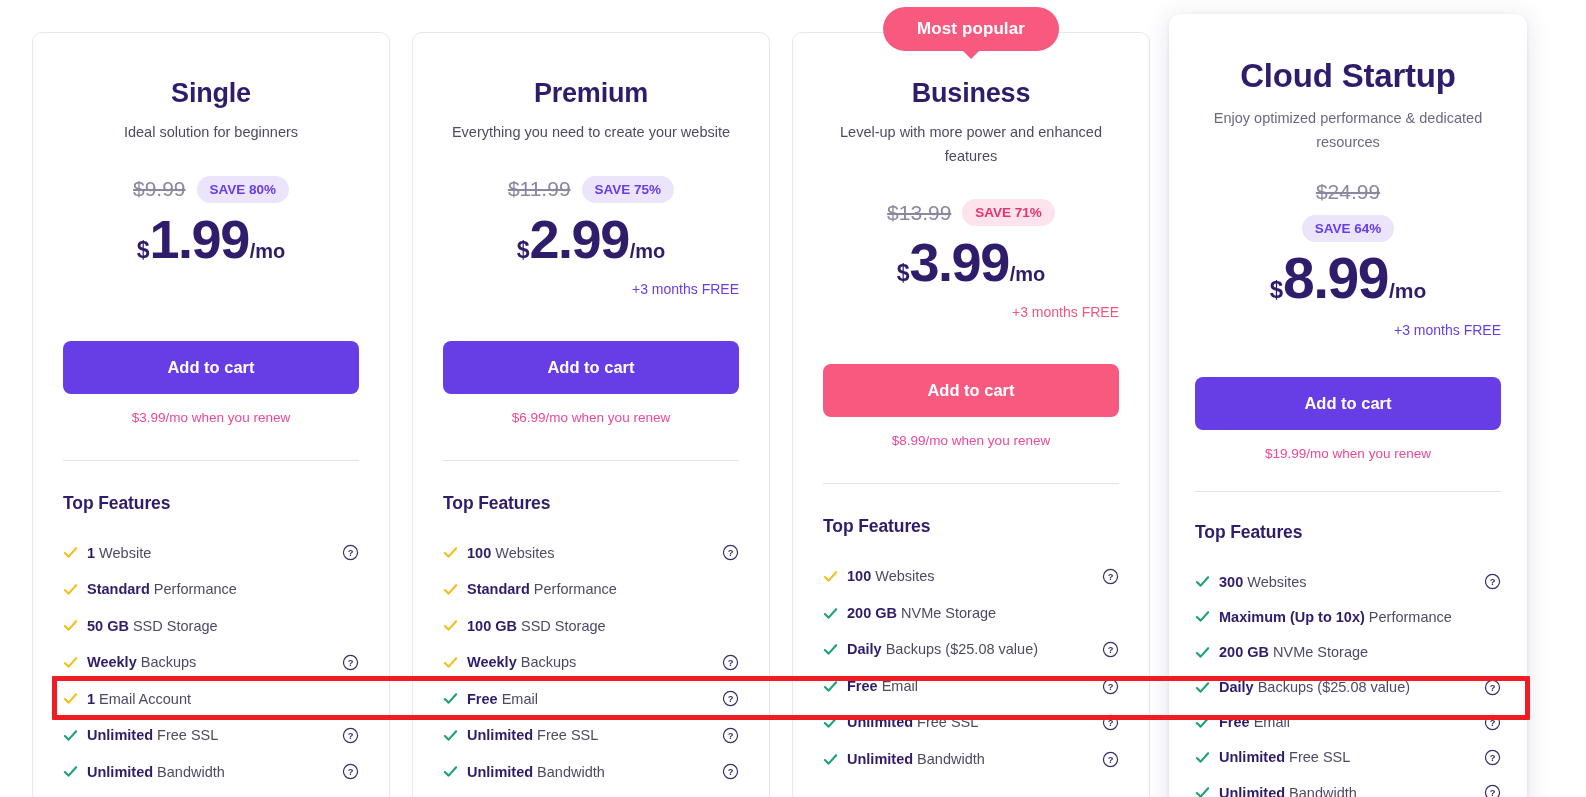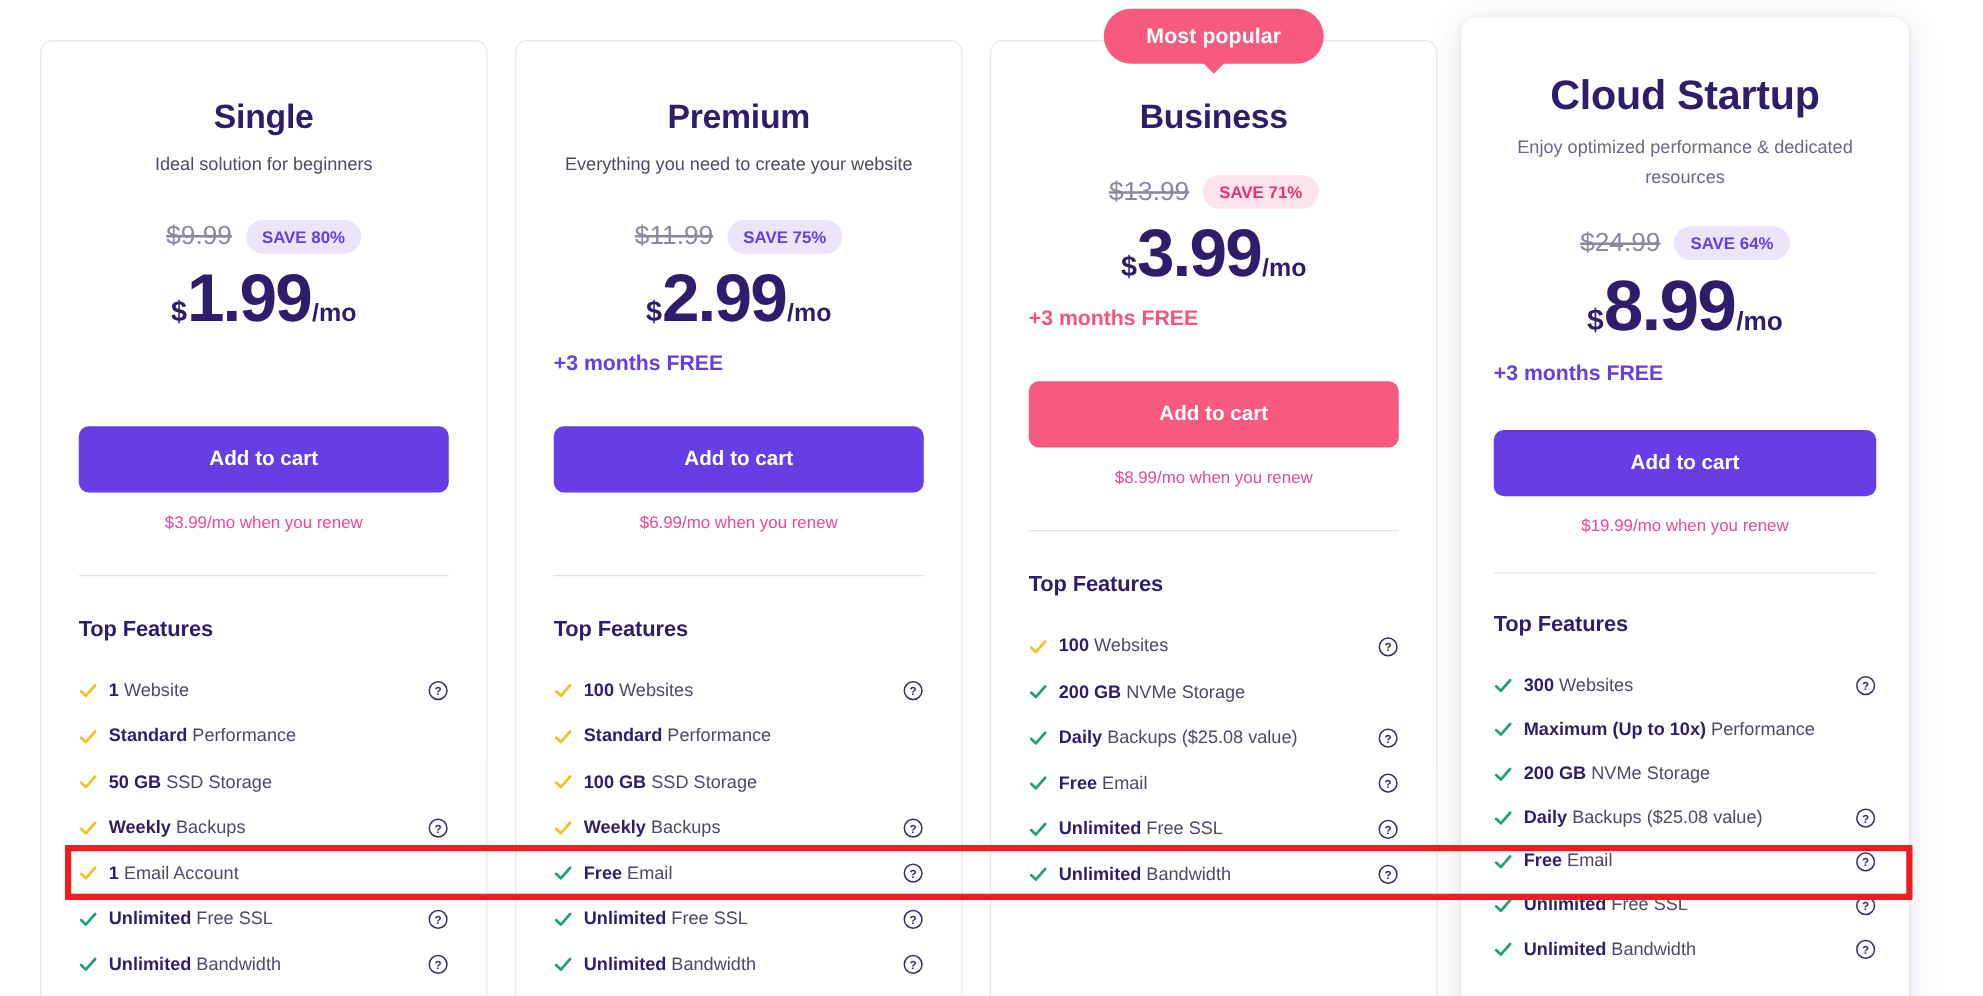--- a/index.html
+++ b/index.html
@@ -106,21 +106,21 @@
 
   
   .save-row {
     display: flex;
     align-items: center;
     justify-content: center;
     gap: 11px;
     margin-top: 30px;
     min-height: 29px;
   }
-  .card.cloud .save-row { margin-top: 26px; }
+  .card.cloud .save-row { margin-top: 26px; flex-direction: column; }
 
   .old-price {
     font-size: 21px;
     color: #8c879e;
     text-decoration: line-through;
     font-weight: 400;
   }
   .save-badge {
     font-size: 13.5px;
     font-weight: bold;
@@ -146,23 +146,23 @@
     letter-spacing: -1.5px;
     line-height: 1;
   }
   .price-per { font-size: 20px; font-weight: 700; margin-left: 1px; }
 
   .card.cloud .price-cur  { font-size: 24px; }
   .card.cloud .price-main { font-size: 57px; }
   .card.cloud .price-per  { font-size: 21px; }
 
   .bonus {
-    text-align: left;
-    font-size: 17px;
-    font-weight: bold;
+    text-align: right;
+    font-size: 14px;
+    font-weight: normal;
     margin-top: 15px;
     min-height: 22px;
   }
   .bonus.purple { color: #673de6; }
   .bonus.pink   { color: #f0567f; }
   .bonus.empty  { visibility: hidden; }
 
   
   .cta {
     display: block;
@@ -433,20 +433,21 @@
           <svg class="help-icon" viewBox="0 0 20 20">
             <circle cx="10" cy="10" r="8.3" fill="none" stroke="#3b2d66" stroke-width="1.4"></circle>
             <text x="10" y="14.2" text-anchor="middle" font-family="Liberation Sans, sans-serif" font-size="11" font-weight="bold" fill="#3b2d66">?</text>
           </svg>
         </div>
       </div>
     </div>
     <div class="card business">
       <div class="popular-badge">Most popular</div>
       <div class="plan-name">Business</div>
+      <div class="plan-desc">Level-up with more power and enhanced features</div>
       <div class="save-row">
         <span class="old-price">$13.99</span>
         <span class="save-badge pink">SAVE 71%</span>
       </div>
       <div class="price-row">
         <span class="price-cur">$</span>
         <span class="price-main">3.99</span>
         <span class="price-per">/mo</span>
       </div>
       <div class="bonus pink">+3 months FREE</div>

